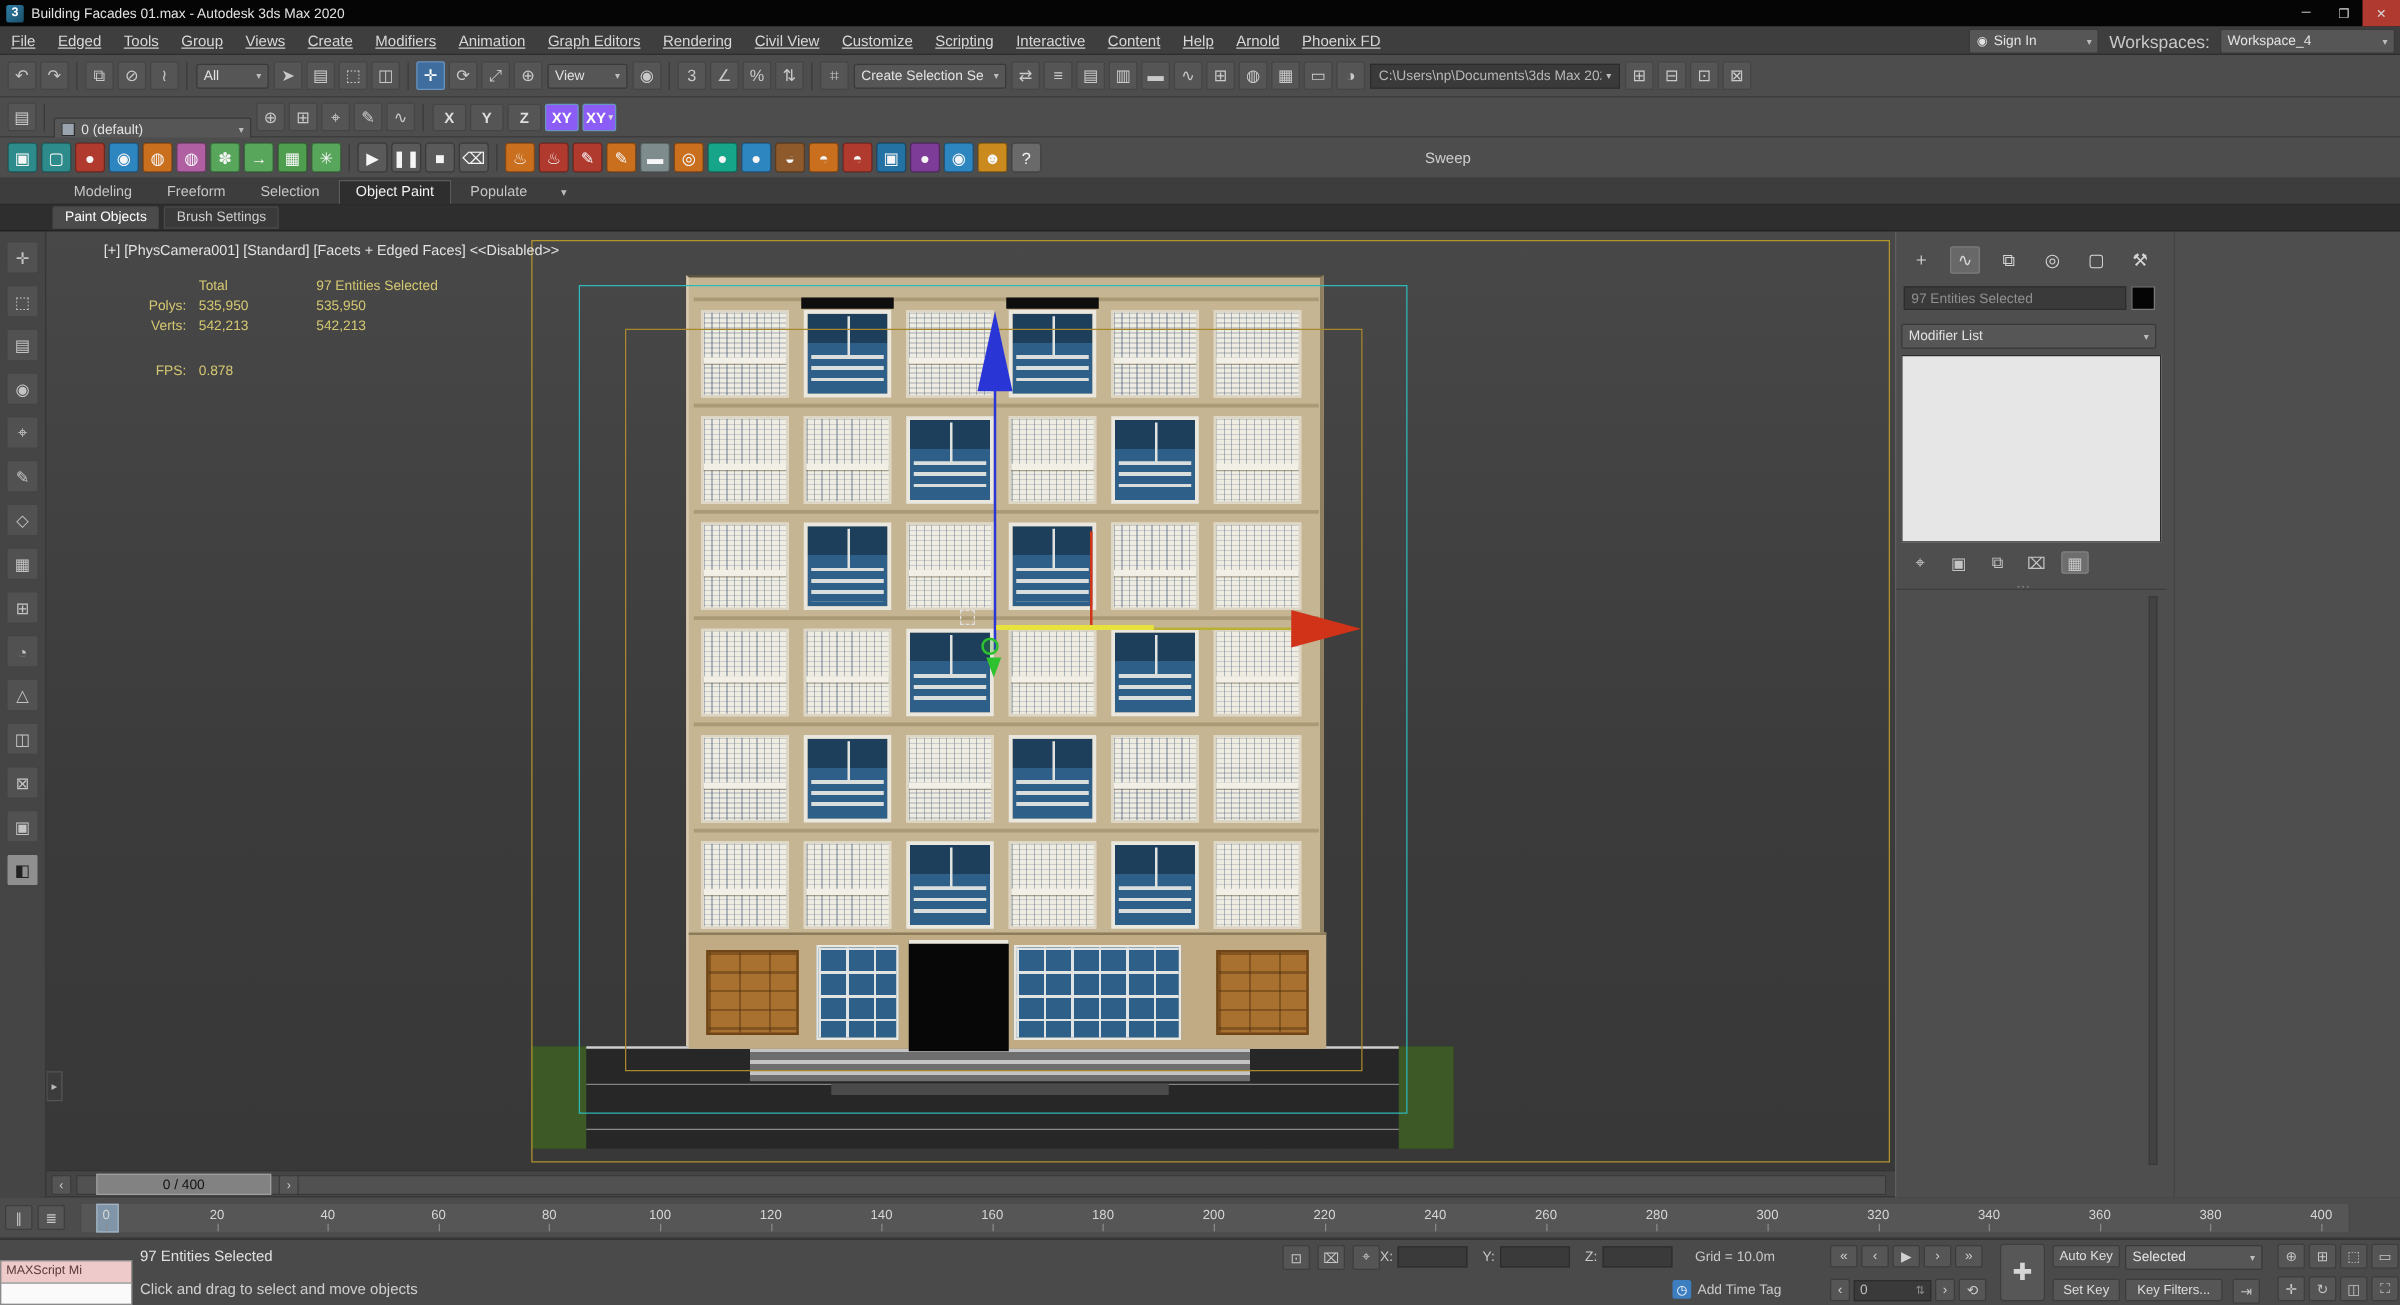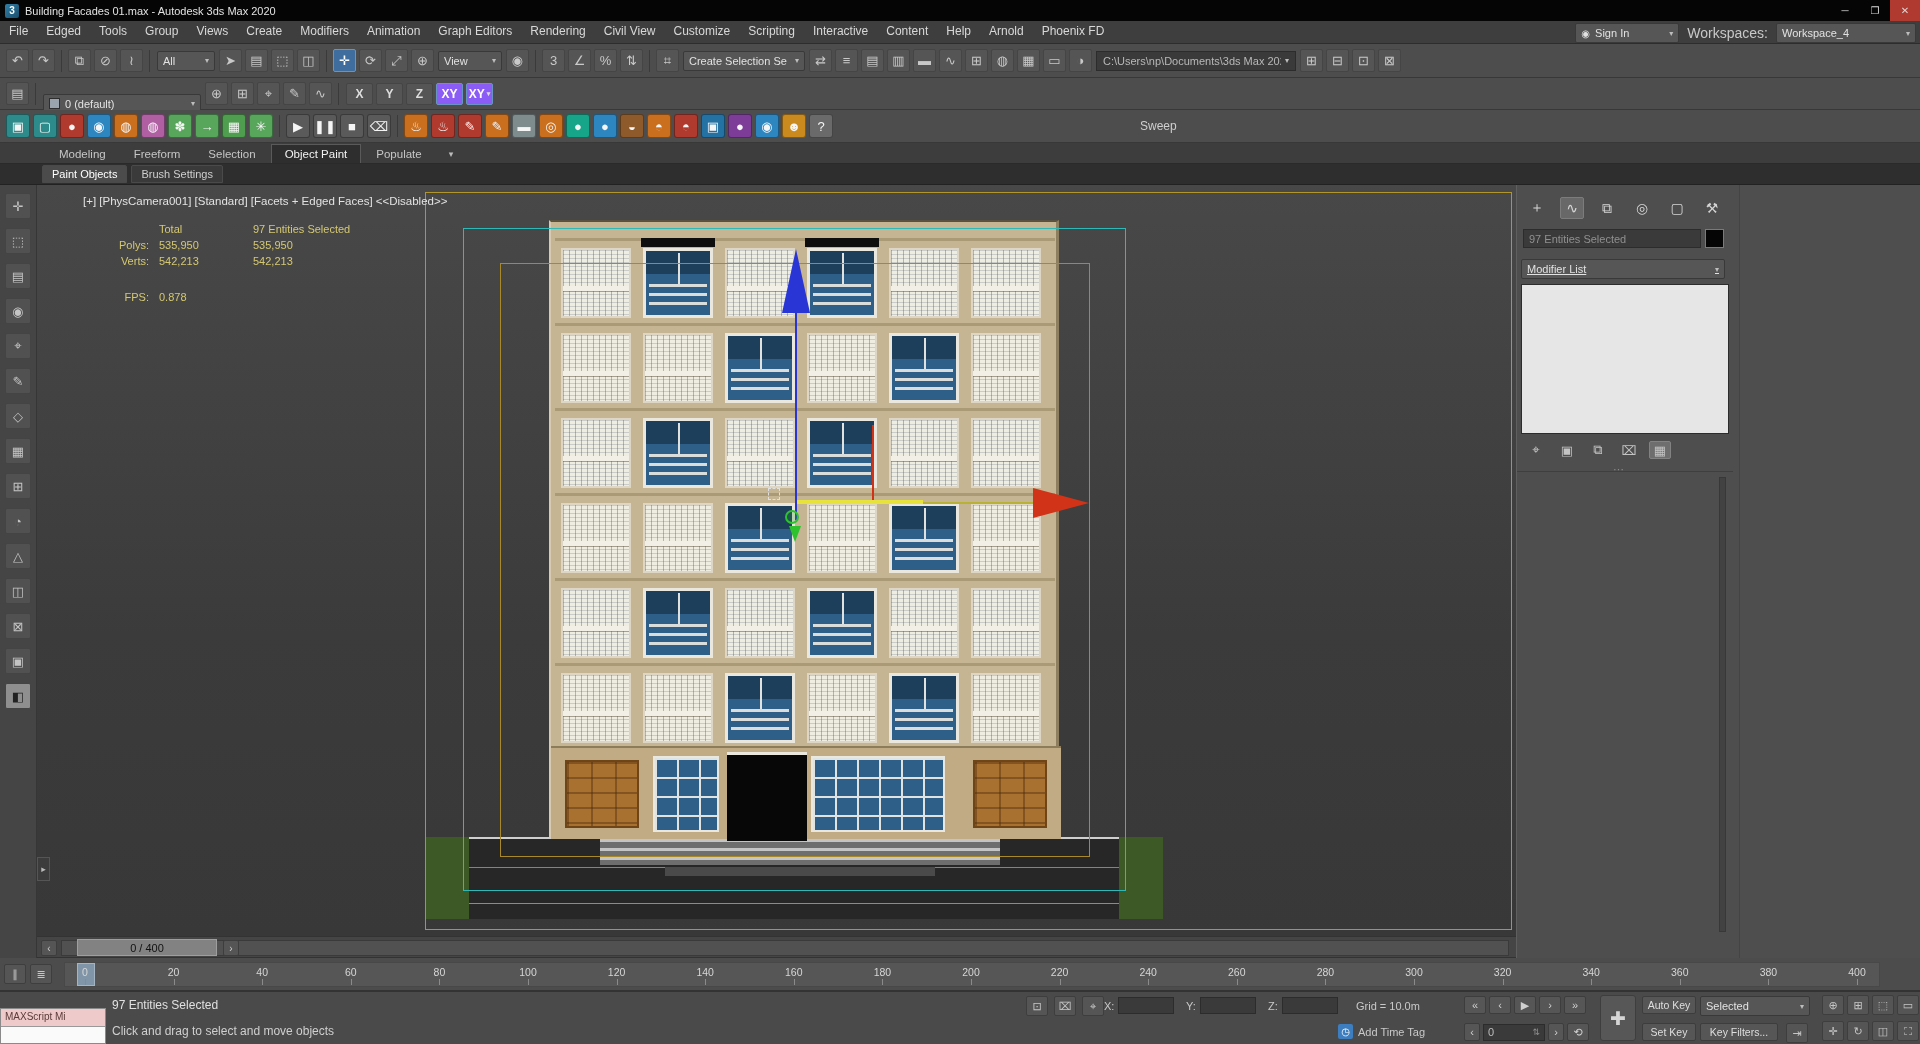--- a/index.html
+++ b/index.html
@@ -8,21 +8,21 @@
 
   
   .titlebar { position:absolute; left:0; top:0; width:1920px; height:21px; background:#050505; display:flex; align-items:center; z-index:50; }
   .logo { width:14px; height:14px; margin:0 6px 0 5px; background:linear-gradient(135deg,#2f7fa8,#1b4e6b); color:#fff; font-size:10px; font-weight:bold; display:flex; align-items:center; justify-content:center; border-radius:2px; }
   .title-text { font-size:11px; color:#e2e2e2; }
   .win-btns { margin-left:auto; display:flex; height:100%; }
   .win-btn { width:30px; height:100%; display:flex; align-items:center; justify-content:center; color:#d8d8d8; font-size:10px; }
   .win-close { background:#b03a30; }
 
   
-  .menubar { position:absolute; left:0; top:21px; width:1920px; height:23px; background:#3e3e3e; border-bottom:1px solid #2d2d2d; display:flex; align-items:flex-start; z-index:49; }
+  .menubar { position:absolute; left:0; top:21px; width:1920px; height:23px; background:#3e3e3e; border-bottom:1px solid #2d2d2d; display:flex; align-items:flex-end; z-index:49;text-decoration:underline; }
   .menu-item { padding:3px 9px; font-size:12px; color:#d8d8d8; cursor:default; }
   .mb-right { position:absolute; right:4px; top:2px; display:flex; align-items:center; gap:8px; }
   .signin { width:104px; }
   .ws-label { font-size:14px; color:#c8c8c8; }
   .ws-dd { width:140px; }
 
   
   .tb { position:absolute; left:0; width:1920px; background:#4d4d4d; border-bottom:1px solid #383838; display:flex; align-items:center; gap:4px; padding:0 6px; z-index:48; }
   #toolbar1 { top:44px; height:34px; }
   #toolbar2 { top:78px; height:32px; }
@@ -104,21 +104,21 @@
   #gz-selbox { left:731px; top:303px; width:12px; height:12px; border:1px dashed #e0e0e0; }
   .vp-expand { position:absolute; left:0; top:672px; width:13px; height:24px; background:#3c3c3c; border:1px solid #555; color:#bbb; font-size:9px; display:flex; align-items:center; justify-content:center; z-index:12; }
 
   
   #cmdpanel { position:absolute; left:1516px; top:185px; width:404px; height:773px; background:#4e4e4e; border-left:1px solid #5f5f5f; z-index:10; }
   .ptabs { position:absolute; left:8px; top:12px; display:flex; gap:11px; }
   .ptab { width:24px; height:22px; color:#d5d5d5; font-size:14px; display:flex; align-items:center; justify-content:center; }
   .ptab.active { background:#686868; border:1px solid #7c7c7c; border-radius:2px; }
   #sel-field { position:absolute; left:6px; top:44px; width:178px; height:19px; background:#3a3a3a; border:1px solid #2c2c2c; color:#909090; font-size:11px; display:flex; align-items:center; padding:0 5px; }
   #obj-color { position:absolute; left:188px; top:44px; width:19px; height:19px; background:#050505; border:1px solid #7a7a7a; }
-  #mod-dd { position:absolute; left:4px; top:74px; width:204px;text-decoration:underline; }
+  #mod-dd { position:absolute; left:4px; top:74px; width:204px; }
   #stack { position:absolute; left:4px; top:99px; width:208px; height:150px; background:#e6e6e6; border:1px solid #2c2c2c; }
   #stack-icons { position:absolute; left:8px; top:256px; display:flex; gap:9px; align-items:center; }
   .sticon { width:22px; height:18px; color:#c4c4c4; font-size:13px; display:flex; align-items:center; justify-content:center; }
   .sticon.active { background:#6e6e6e; border:1px solid #828282; border-radius:2px; }
   .pdots { position:absolute; left:0; top:286px; width:216px; border-top:1px solid #3f3f3f; }
   .pgrip { position:absolute; left:96px; top:278px; color:#8a8a8a; font-size:11px; }
   .pscroll { position:absolute; left:202px; top:292px; width:7px; height:455px; background:#424242; border:1px solid #383838; }
   .pdivider { position:absolute; left:222px; top:0; bottom:0; width:1px; background:#444; }
 
   

